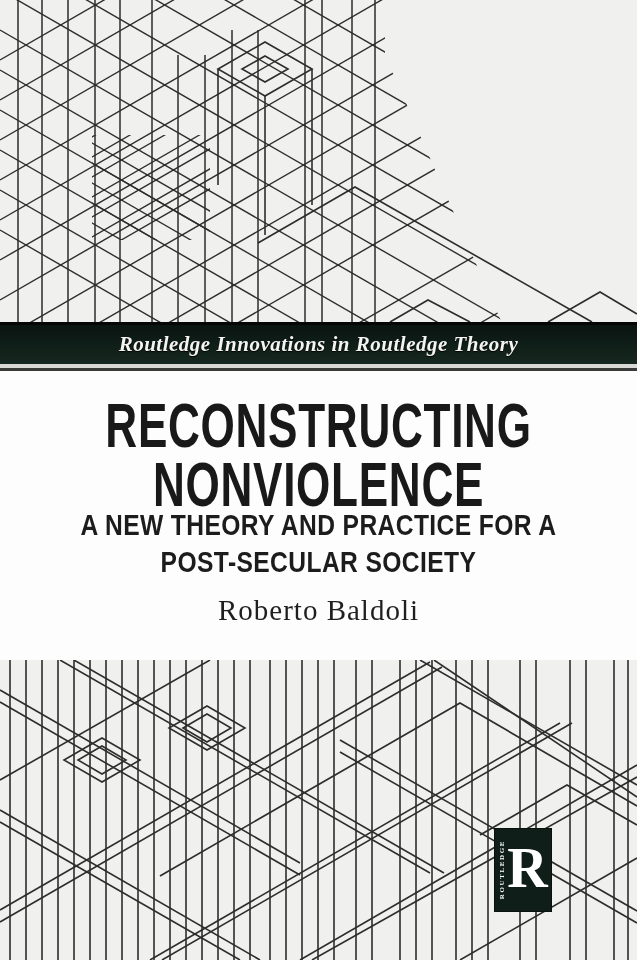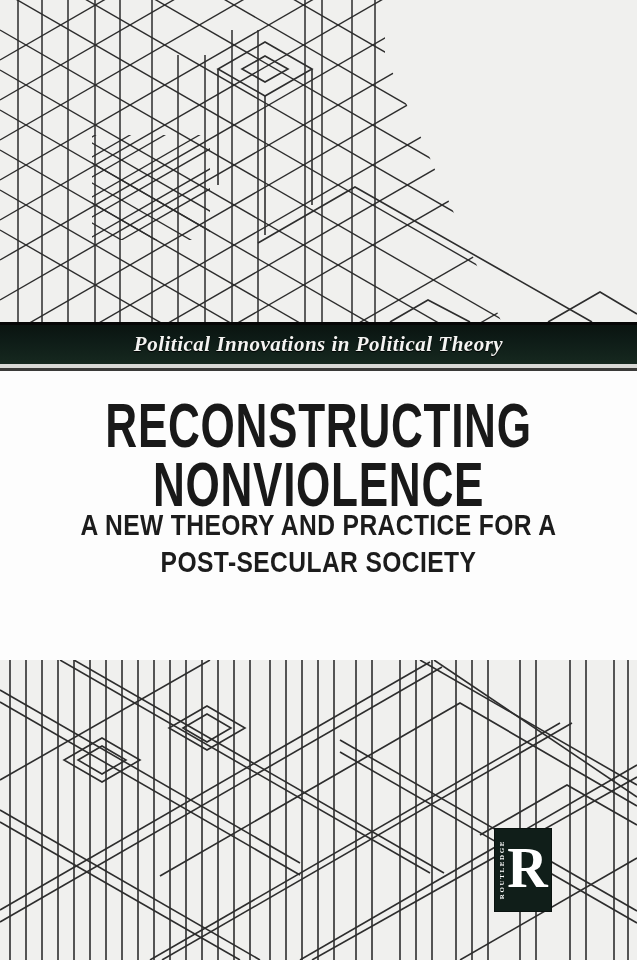--- a/index.html
+++ b/index.html
@@ -147,37 +147,38 @@
     </g>
 
     <g stroke="var(--line)" stroke-width="1.6" fill="none">
       <polyline points="258,243 355,187 592,322"></polyline>
       <polyline points="390,322 428,300 470,322"></polyline>
       <polyline points="548,322 600,292 637,314"></polyline>
     </g>
   </svg>
 
   <div class="banner">
-    <span class="banner-text">Political Innovations in Political Theory</span>
+    <span class="banner-text">Routledge Innovations in Routledge Theory</span>
   </div>
   <div class="edge-light"></div>
   <div class="edge-dark"></div>
 
   <div class="white-band"></div>
 
   <div class="title-block">
     <div class="title-line">RECONSTRUCTING</div>
     <div class="title-line">NONVIOLENCE</div>
   </div>
 
   <div class="subtitle-block">
     <div class="subtitle-line">A NEW THEORY AND PRACTICE FOR A</div>
     <div class="subtitle-line">POST-SECULAR SOCIETY</div>
   </div>
 
+  <div class="author">Roberto Baldoli</div>
 
   <svg class="pattern pattern-bottom" width="637" height="300" viewBox="0 0 637 300">
     <g stroke="var(--line)" stroke-width="1.6" fill="none">
 
       <line x1="10" y1="0" x2="10" y2="300"></line>
       <line x1="26" y1="0" x2="26" y2="300"></line>
       <line x1="42" y1="0" x2="42" y2="300"></line>
       <line x1="58" y1="0" x2="58" y2="300"></line>
       <line x1="74" y1="0" x2="74" y2="300"></line>
       <line x1="90" y1="0" x2="90" y2="300"></line>

